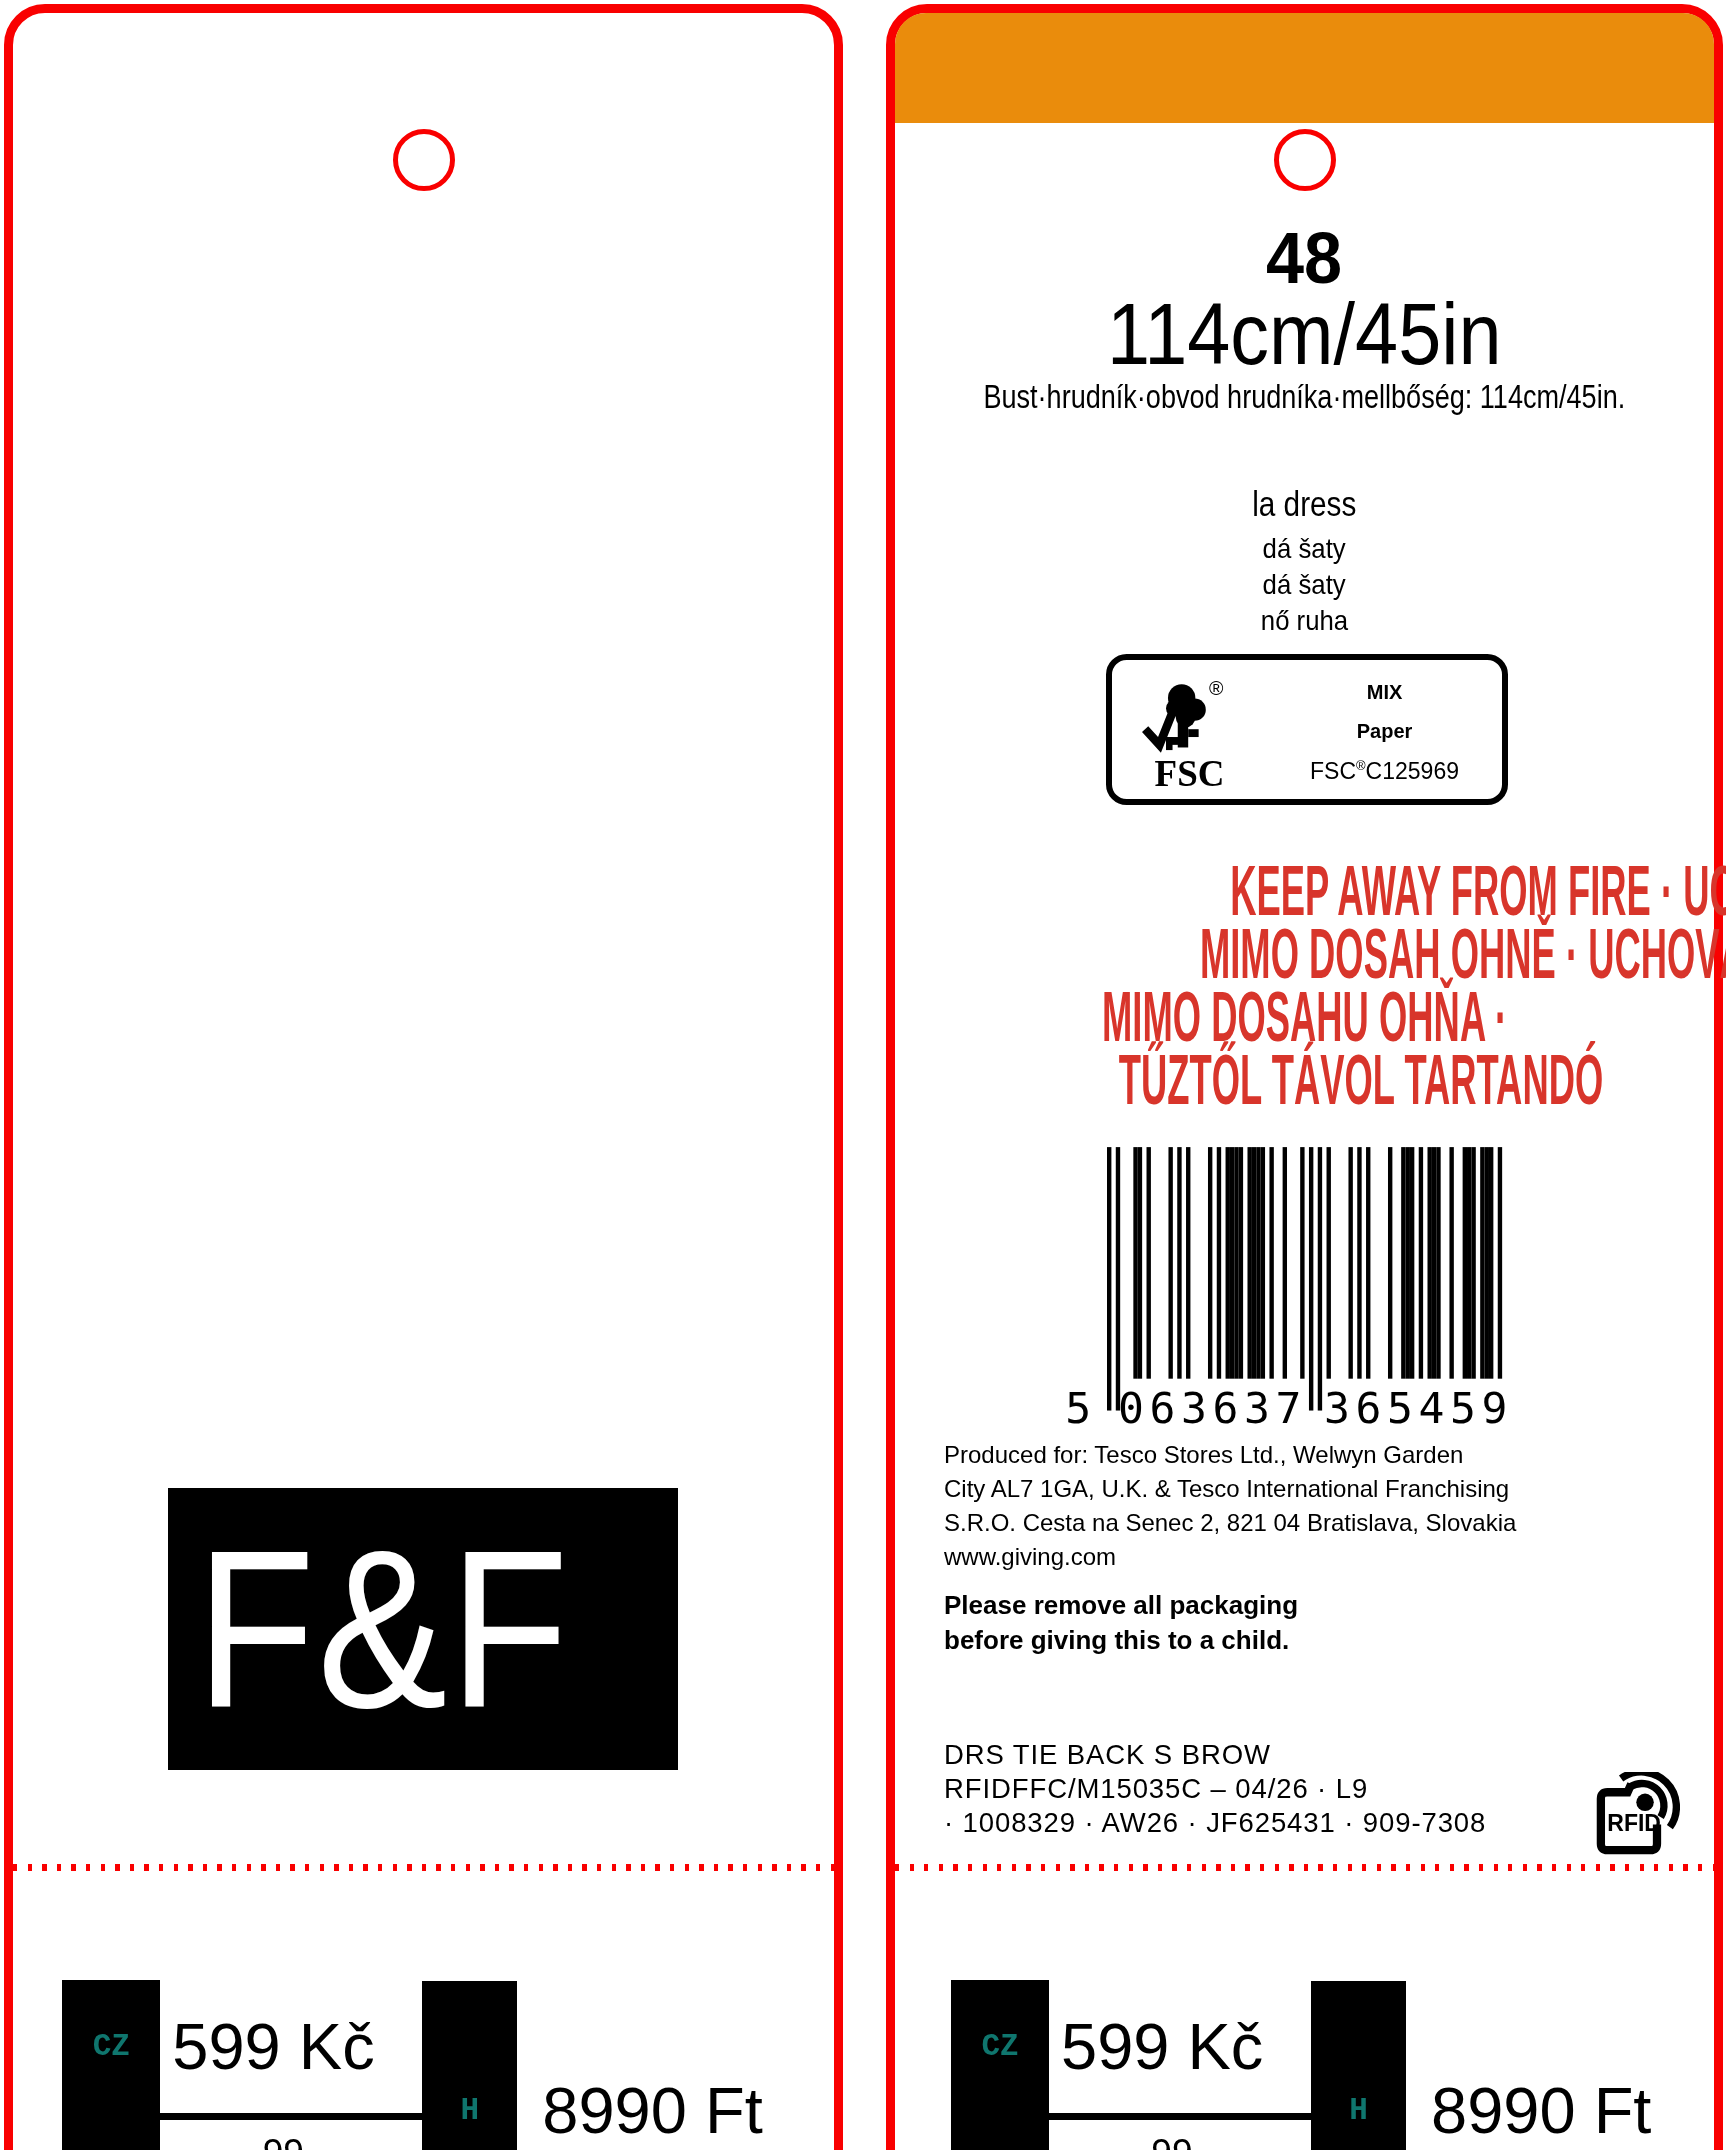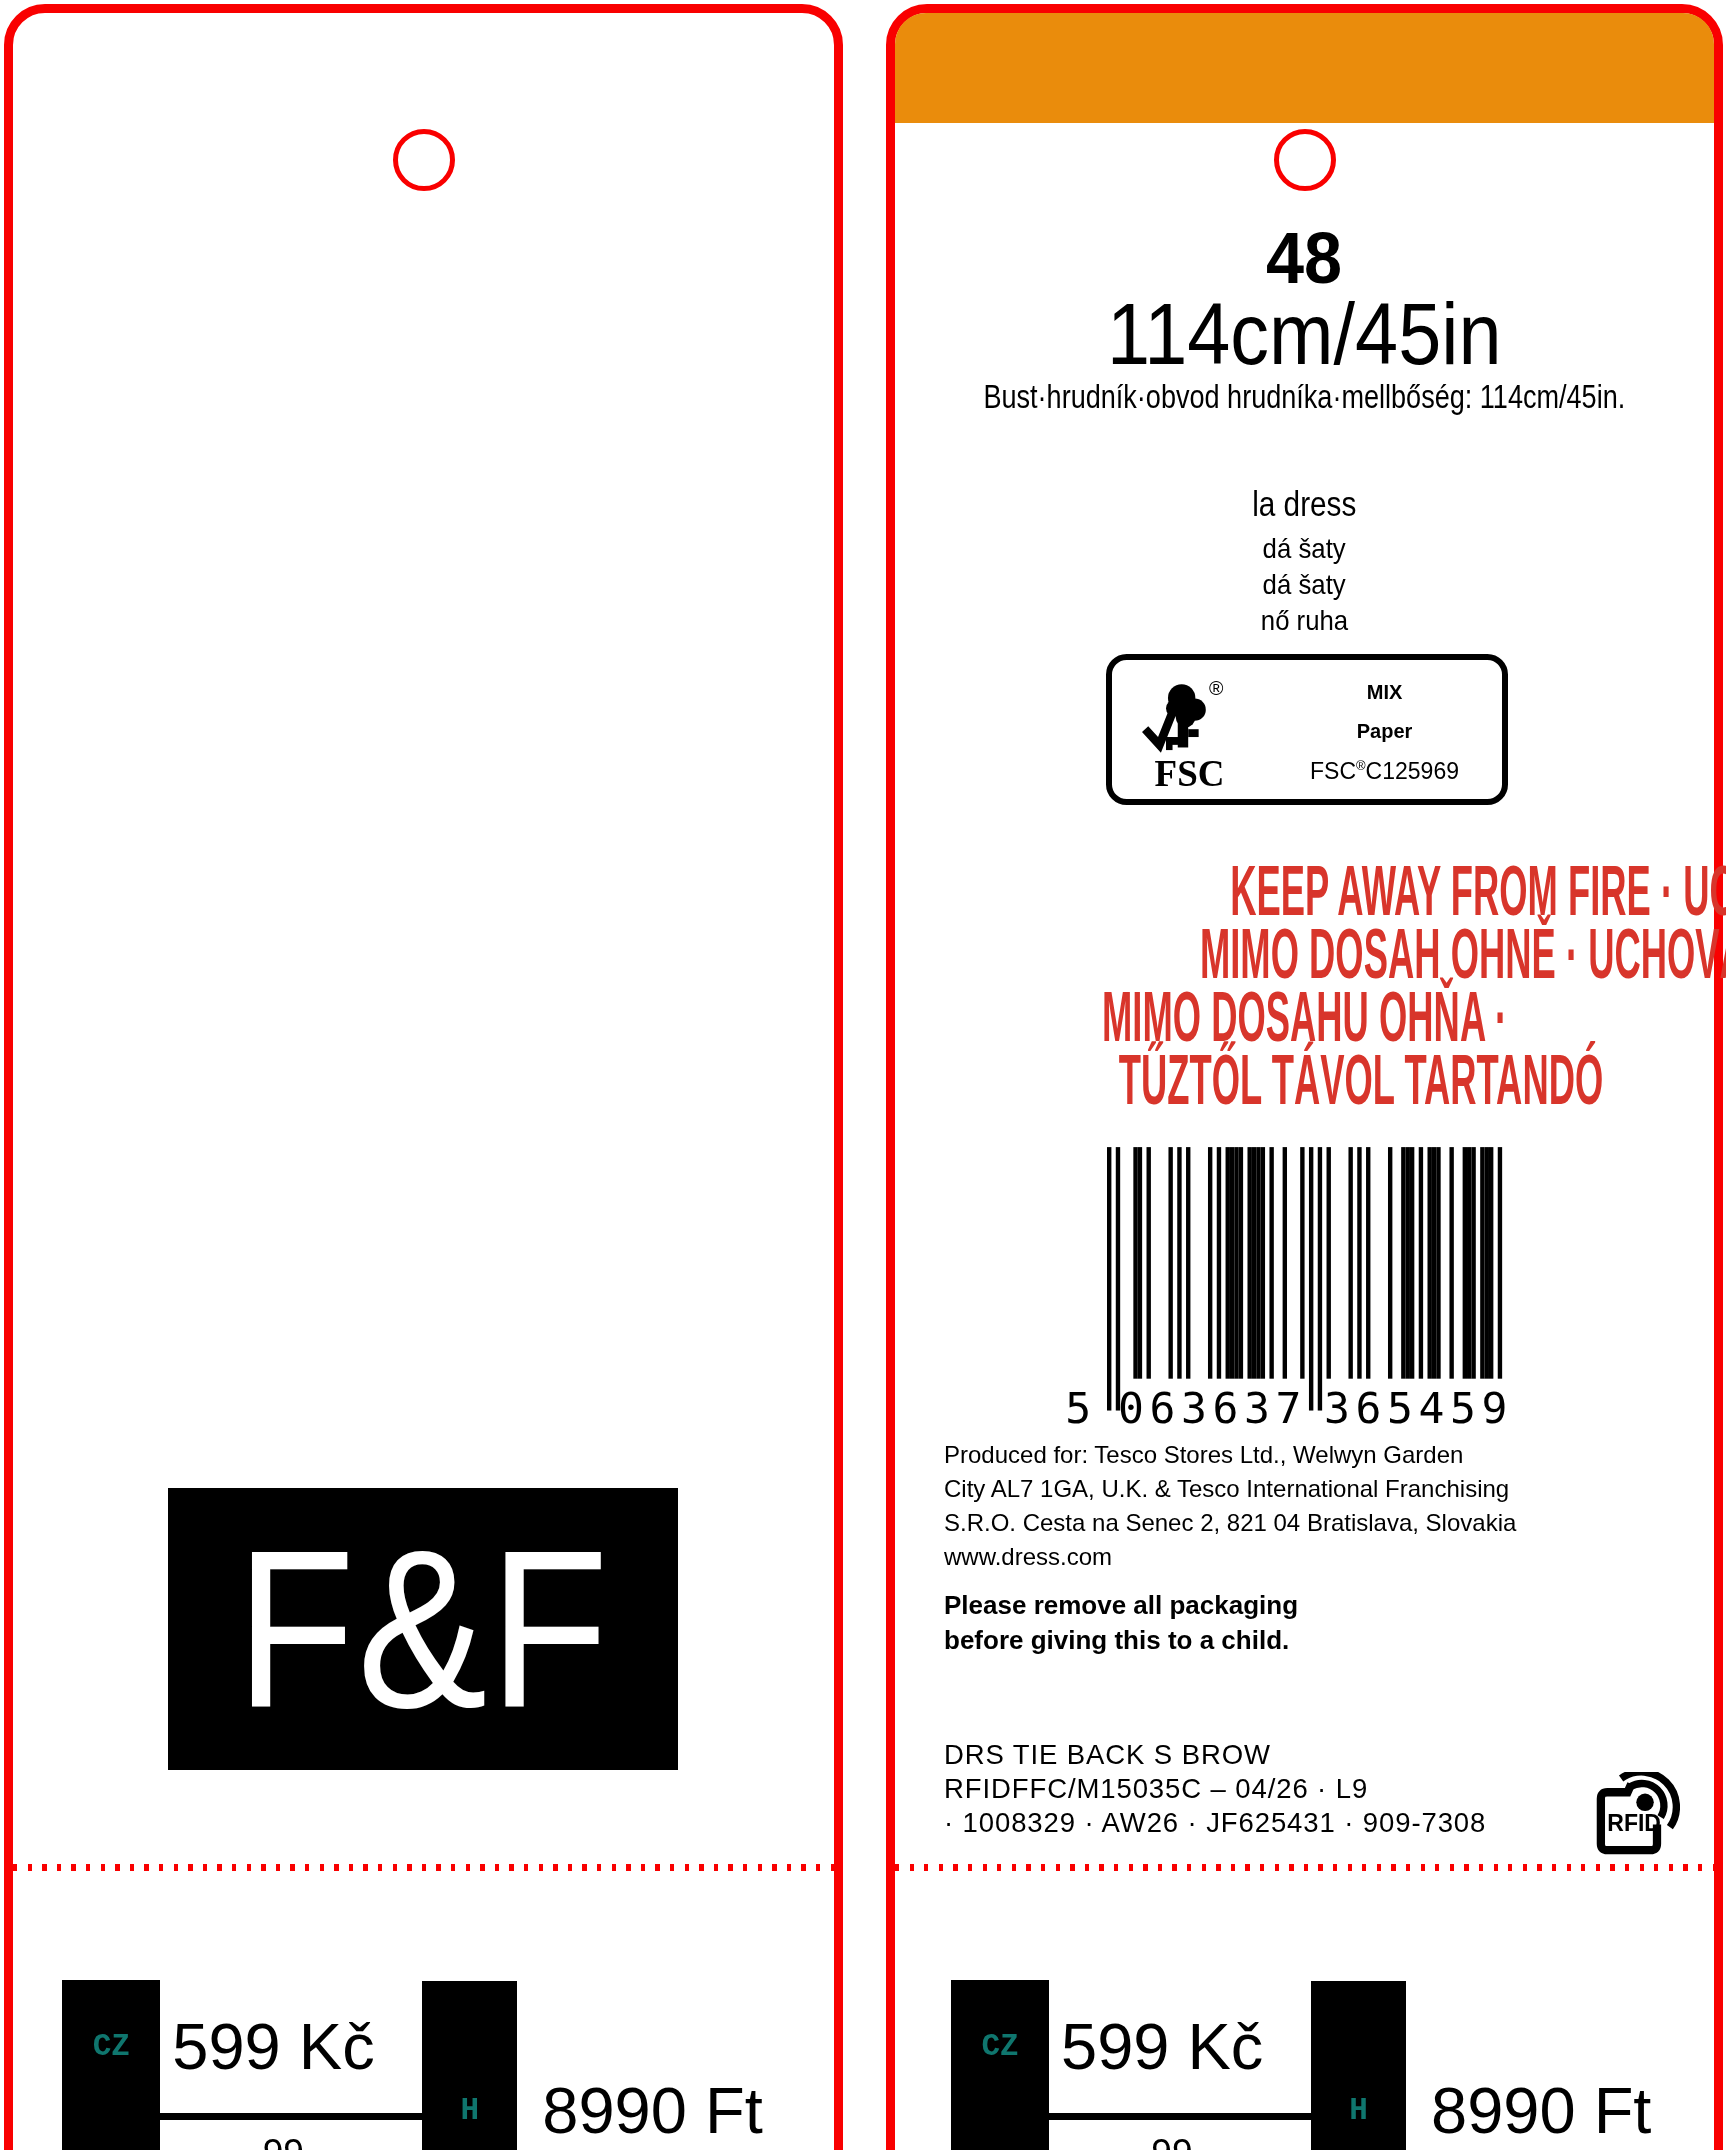--- a/index.html
+++ b/index.html
@@ -74,21 +74,21 @@
 
   .rfid{position:absolute;left:693px;top:1759px;width:92px;height:92px;}
 
   .perforation{
     position:absolute;left:0;right:0;top:1851px;height:6.9px;
     background:repeating-linear-gradient(90deg,var(--tag-red) 0 4.3px,transparent 4.3px 14.6px);
   }
 
   .ff-box{
     position:absolute;left:155px;top:1475px;width:510px;height:282px;background:#000;
-    display:flex;align-items:center;justify-content:center;
+    display:flex;align-items:center;justify-content:flex-start;
   }
   .ff-text{
     color:#fff;font-size:224px;font-weight:400;letter-spacing:2.6px;
     transform:scaleX(0.87);transform-origin:50% 50%;line-height:224px;
   }
 
   .price-block{position:absolute;top:1967px;width:731px;height:262px;}
   .panel-left .price-block{left:49px;}
   .panel-right .price-block{left:56px;}
   .pb-box{
@@ -242,21 +242,21 @@
           <text x="78" y="640" text-anchor="end">5</text>
           <text x="360" y="640" text-anchor="middle" letter-spacing="13">063637</text>
           <text x="839" y="640" text-anchor="middle" letter-spacing="13">365459</text>
         </g>
       </svg></div>
 
   <div class="text-block rp-produced">
     <div>Produced for: Tesco Stores Ltd., Welwyn Garden</div>
     <div>City AL7 1GA, U.K. &amp; Tesco International Franchising</div>
     <div>S.R.O. Cesta na Senec 2, 821 04 Bratislava, Slovakia</div>
-    <div>www.dress.com</div>
+    <div>www.giving.com</div>
   </div>
 
   <div class="text-block rp-notice">
     <div>Please remove all packaging</div>
     <div>before giving this to a child.</div>
   </div>
 
   <div class="text-block rp-codes">
     <div>DRS TIE BACK S BROW</div>
     <div>RFIDFFC/M15035C – 04/26 · L9</div>

